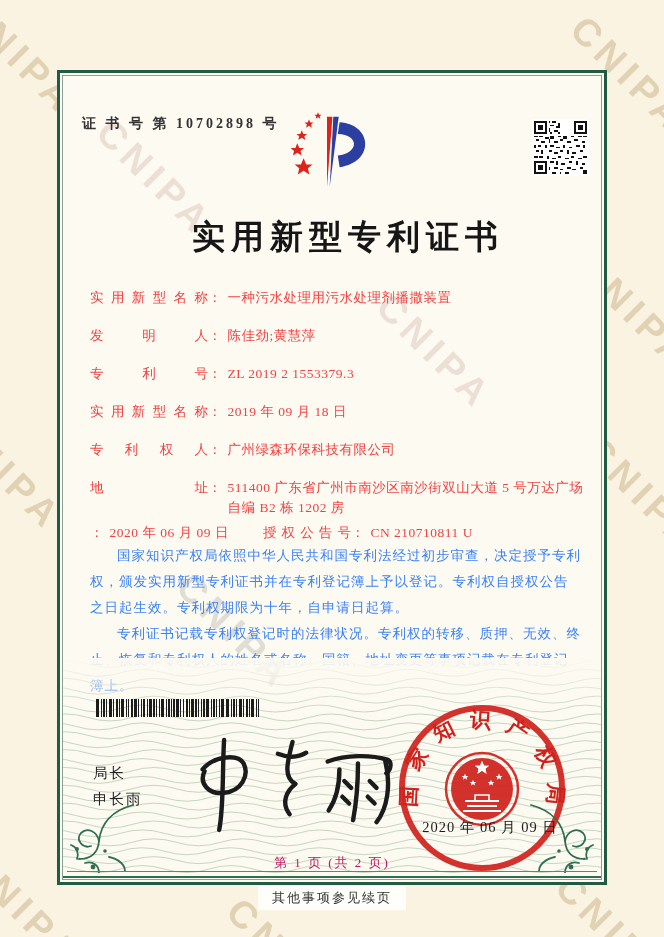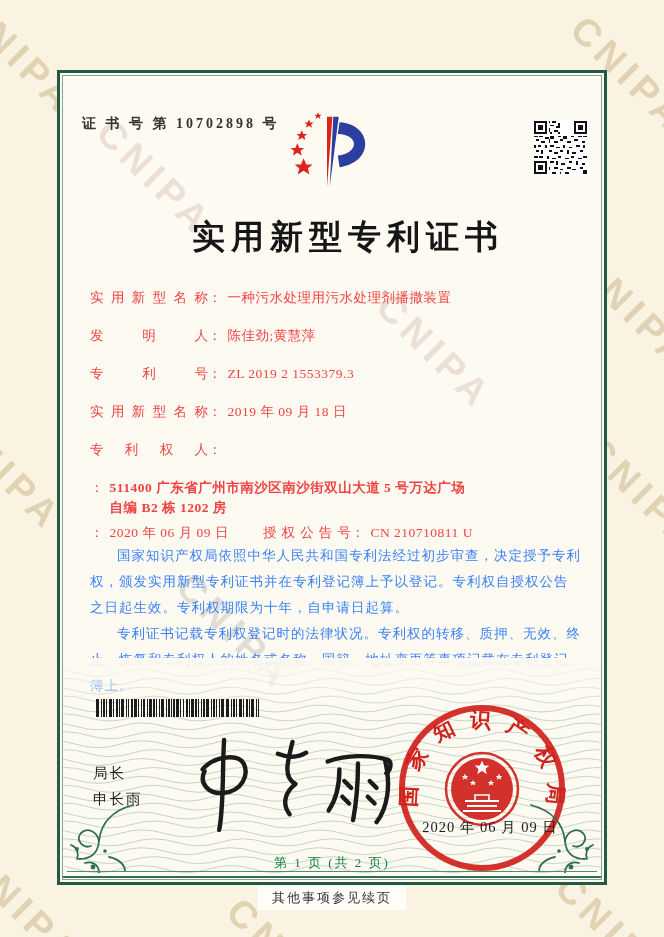--- a/index.html
+++ b/index.html
@@ -20,21 +20,21 @@
   .certno{position:absolute;left:22px;top:42px;font-size:14px;letter-spacing:3px;color:#333;font-weight:bold;}
   .logo{position:absolute;left:222px;top:30px;width:108px;height:96px;}
   .qr{position:absolute;left:472px;top:46px;width:53px;height:53px;background:#fff;padding:2px;}
   .title{position:absolute;left:0;top:126px;width:100%;text-align:center;
          font-size:33px;font-weight:bold;letter-spacing:6px;color:#161616;margin:16px;}
   
   .row{position:absolute;left:30px;width:498px;font-size:13.5px;color:#ef4444;line-height:20px;display:flex;}
   .lbl{display:inline-block;width:118px;text-align:justify;text-align-last:justify;flex:0 0 118px;}
   .colon{flex:0 0 auto;margin-right:6px;}
   .val{letter-spacing:0.5px;}
-  .val2line div{letter-spacing:0.5px;font-weight:bold;}
+  .val2line div{letter-spacing:0.5px;}
   .pair2{margin-left:34px;display:flex;}
   .pair2 .lbl{width:88px;flex:0 0 88px;}
   
   .bodytext{position:absolute;left:30px;top:470px;width:492px;font-size:13.5px;
             line-height:26px;color:#3b82f6;letter-spacing:1px;}
   .bodytext p{margin:0;text-indent:2em;}
   
   .panel{position:absolute;left:3px;top:585px;width:538px;height:218px;overflow:hidden;
          border-bottom:2px solid #2f6e50;}
   .panel::after{content:'';position:absolute;left:4px;right:4px;bottom:4px;border-bottom:1px solid #578a6e;}
@@ -43,21 +43,21 @@
               background:linear-gradient(#fdfaf2,rgba(253,250,242,0));}
   .corner{position:absolute;bottom:3px;width:72px;height:72px;}
   .corner-l{left:2px;}
   .corner-r{right:2px;transform:scaleX(-1);}
   .barcode{position:absolute;left:33px;top:41px;width:165px;height:18px;}
   .sigblock{position:absolute;left:30px;top:102px;font-size:14.5px;color:#222;letter-spacing:2px;line-height:26px;}
   .signature{position:absolute;left:122px;top:72px;width:215px;height:108px;}
   .seal{position:absolute;left:332px;top:43px;width:174px;height:174px;}
   .sealdate{position:absolute;left:347px;top:160px;width:160px;text-align:center;
             font-size:14.5px;color:#1d1d1d;letter-spacing:1px;z-index:6;}
-  .pageno{position:absolute;left:0;top:781px;width:100%;text-align:center;font-size:13px;color:#15803d;letter-spacing:2px;z-index:6;}
+  .pageno{position:absolute;left:0;top:781px;width:100%;text-align:center;font-size:13px;color:#be185d;letter-spacing:2px;z-index:6;}
   
   .footnote{position:absolute;left:50%;top:886px;transform:translateX(-50%);
             background:rgba(255,255,255,0.85);padding:3px 14px;font-size:13px;
             letter-spacing:2px;color:#333;white-space:nowrap;}
 </style>
 </head>
 <body>
 
 <div class="page">
 
@@ -128,22 +128,24 @@
       <span class="val">ZL 2019 2 1553379.3</span>
     </div>
     <div class="row" style="top:329px">
       <span class="lbl">实用新型名称</span>
         <span class="colon">：</span>
       <span class="val">2019 年 09 月 18 日</span>
     </div>
     <div class="row" style="top:367px">
       <span class="lbl">专利权人</span>
         <span class="colon">：</span>
+      <span class="val">广州绿森环保科技有限公司</span>
     </div>
     <div class="row" style="top:405px">
+      <span class="lbl">地址</span>
         <span class="colon">：</span>
       <span class="val2line">
         <div>511400 广东省广州市南沙区南沙街双山大道 5 号万达广场</div>
         <div>自编 B2 栋 1202 房</div>
       </span>
     </div>
     <div class="row" style="top:450px">
         <span class="colon">：</span>
       <span class="val">2020 年 06 月 09 日</span>
       <span class="pair2">

